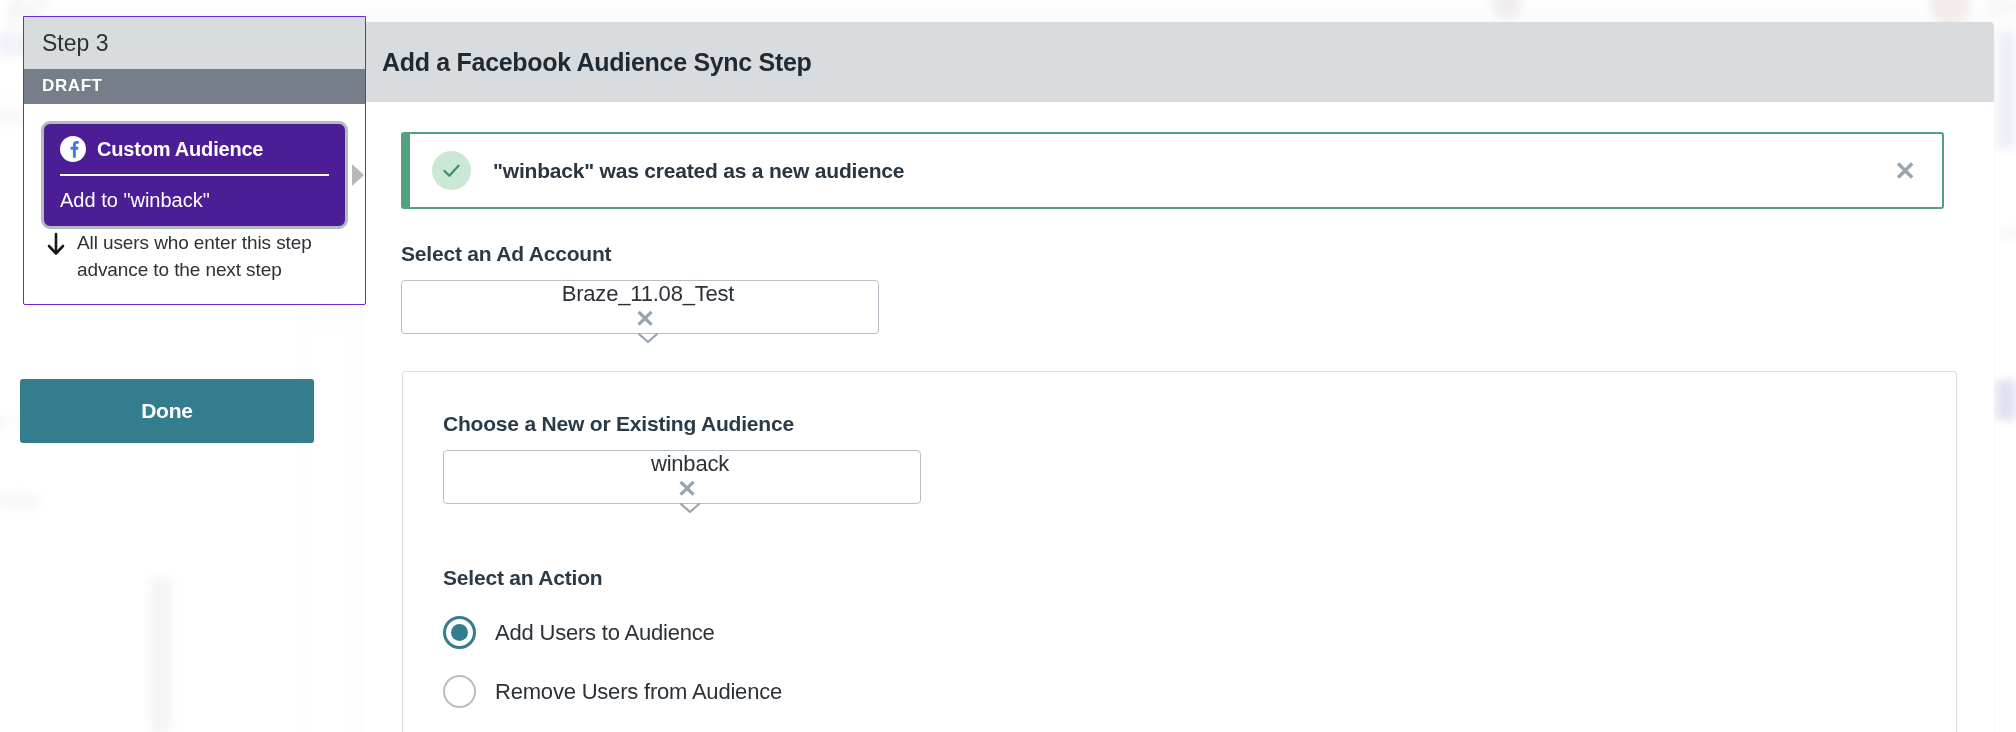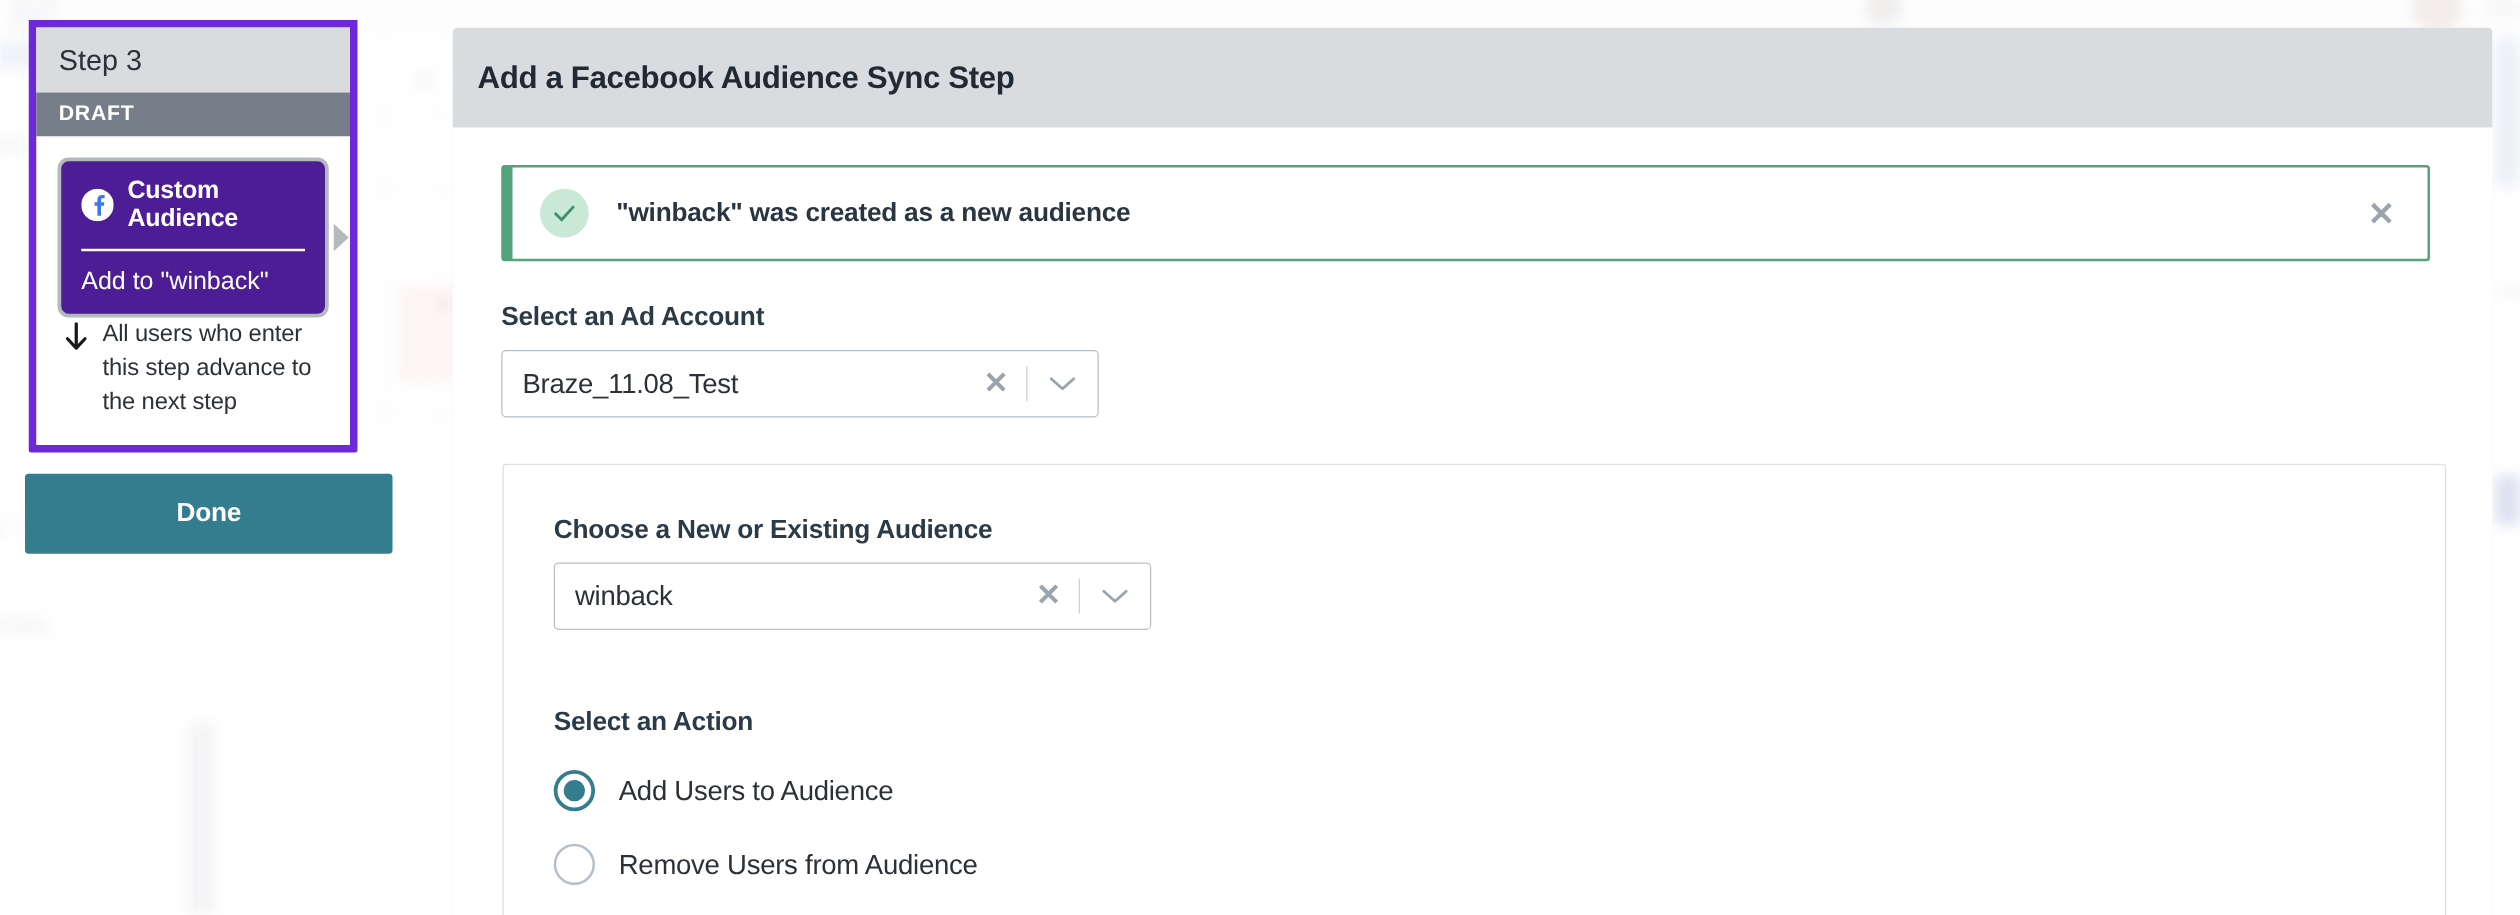--- a/index.html
+++ b/index.html
@@ -91,23 +91,23 @@
   .bg-scroll {
     position: absolute;
     background: #f4f4f6;
     border-radius: 4px;
   }
 
   
   #step-card {
     position: absolute;
     left: 23px; top: 16px;
-    width: 263px;
-    background: #ffffff;
-    border: 6px solid #6d28d9;
+    width: 343px;
+    background: #ffffff;
+    border: 1px solid #6d28d9;
     border-bottom-left-radius: 2px;
     border-bottom-right-radius: 2px;
     z-index: 20;
   }
   .step-header {
     background: #d8dcdf;
     padding: 14px 18px 13px 18px;
   }
   .step-header-title {
     font-size: 23px;
@@ -292,20 +292,21 @@
   }
   .select-box {
     position: relative;
     height: 54px;
     background: #ffffff;
     border: 1px solid #b6bfc7;
     border-radius: 4px;
     display: flex;
     align-items: center;
     padding: 0 0 0 16px;
+    flex-direction: column;
   }
   .select-value {
     font-size: 22px;
     color: #2b3136;
     flex: 1;
     letter-spacing: -0.2px;
   }
   .select-clear {
     color: #9aa4ac;
     font-size: 24px;

